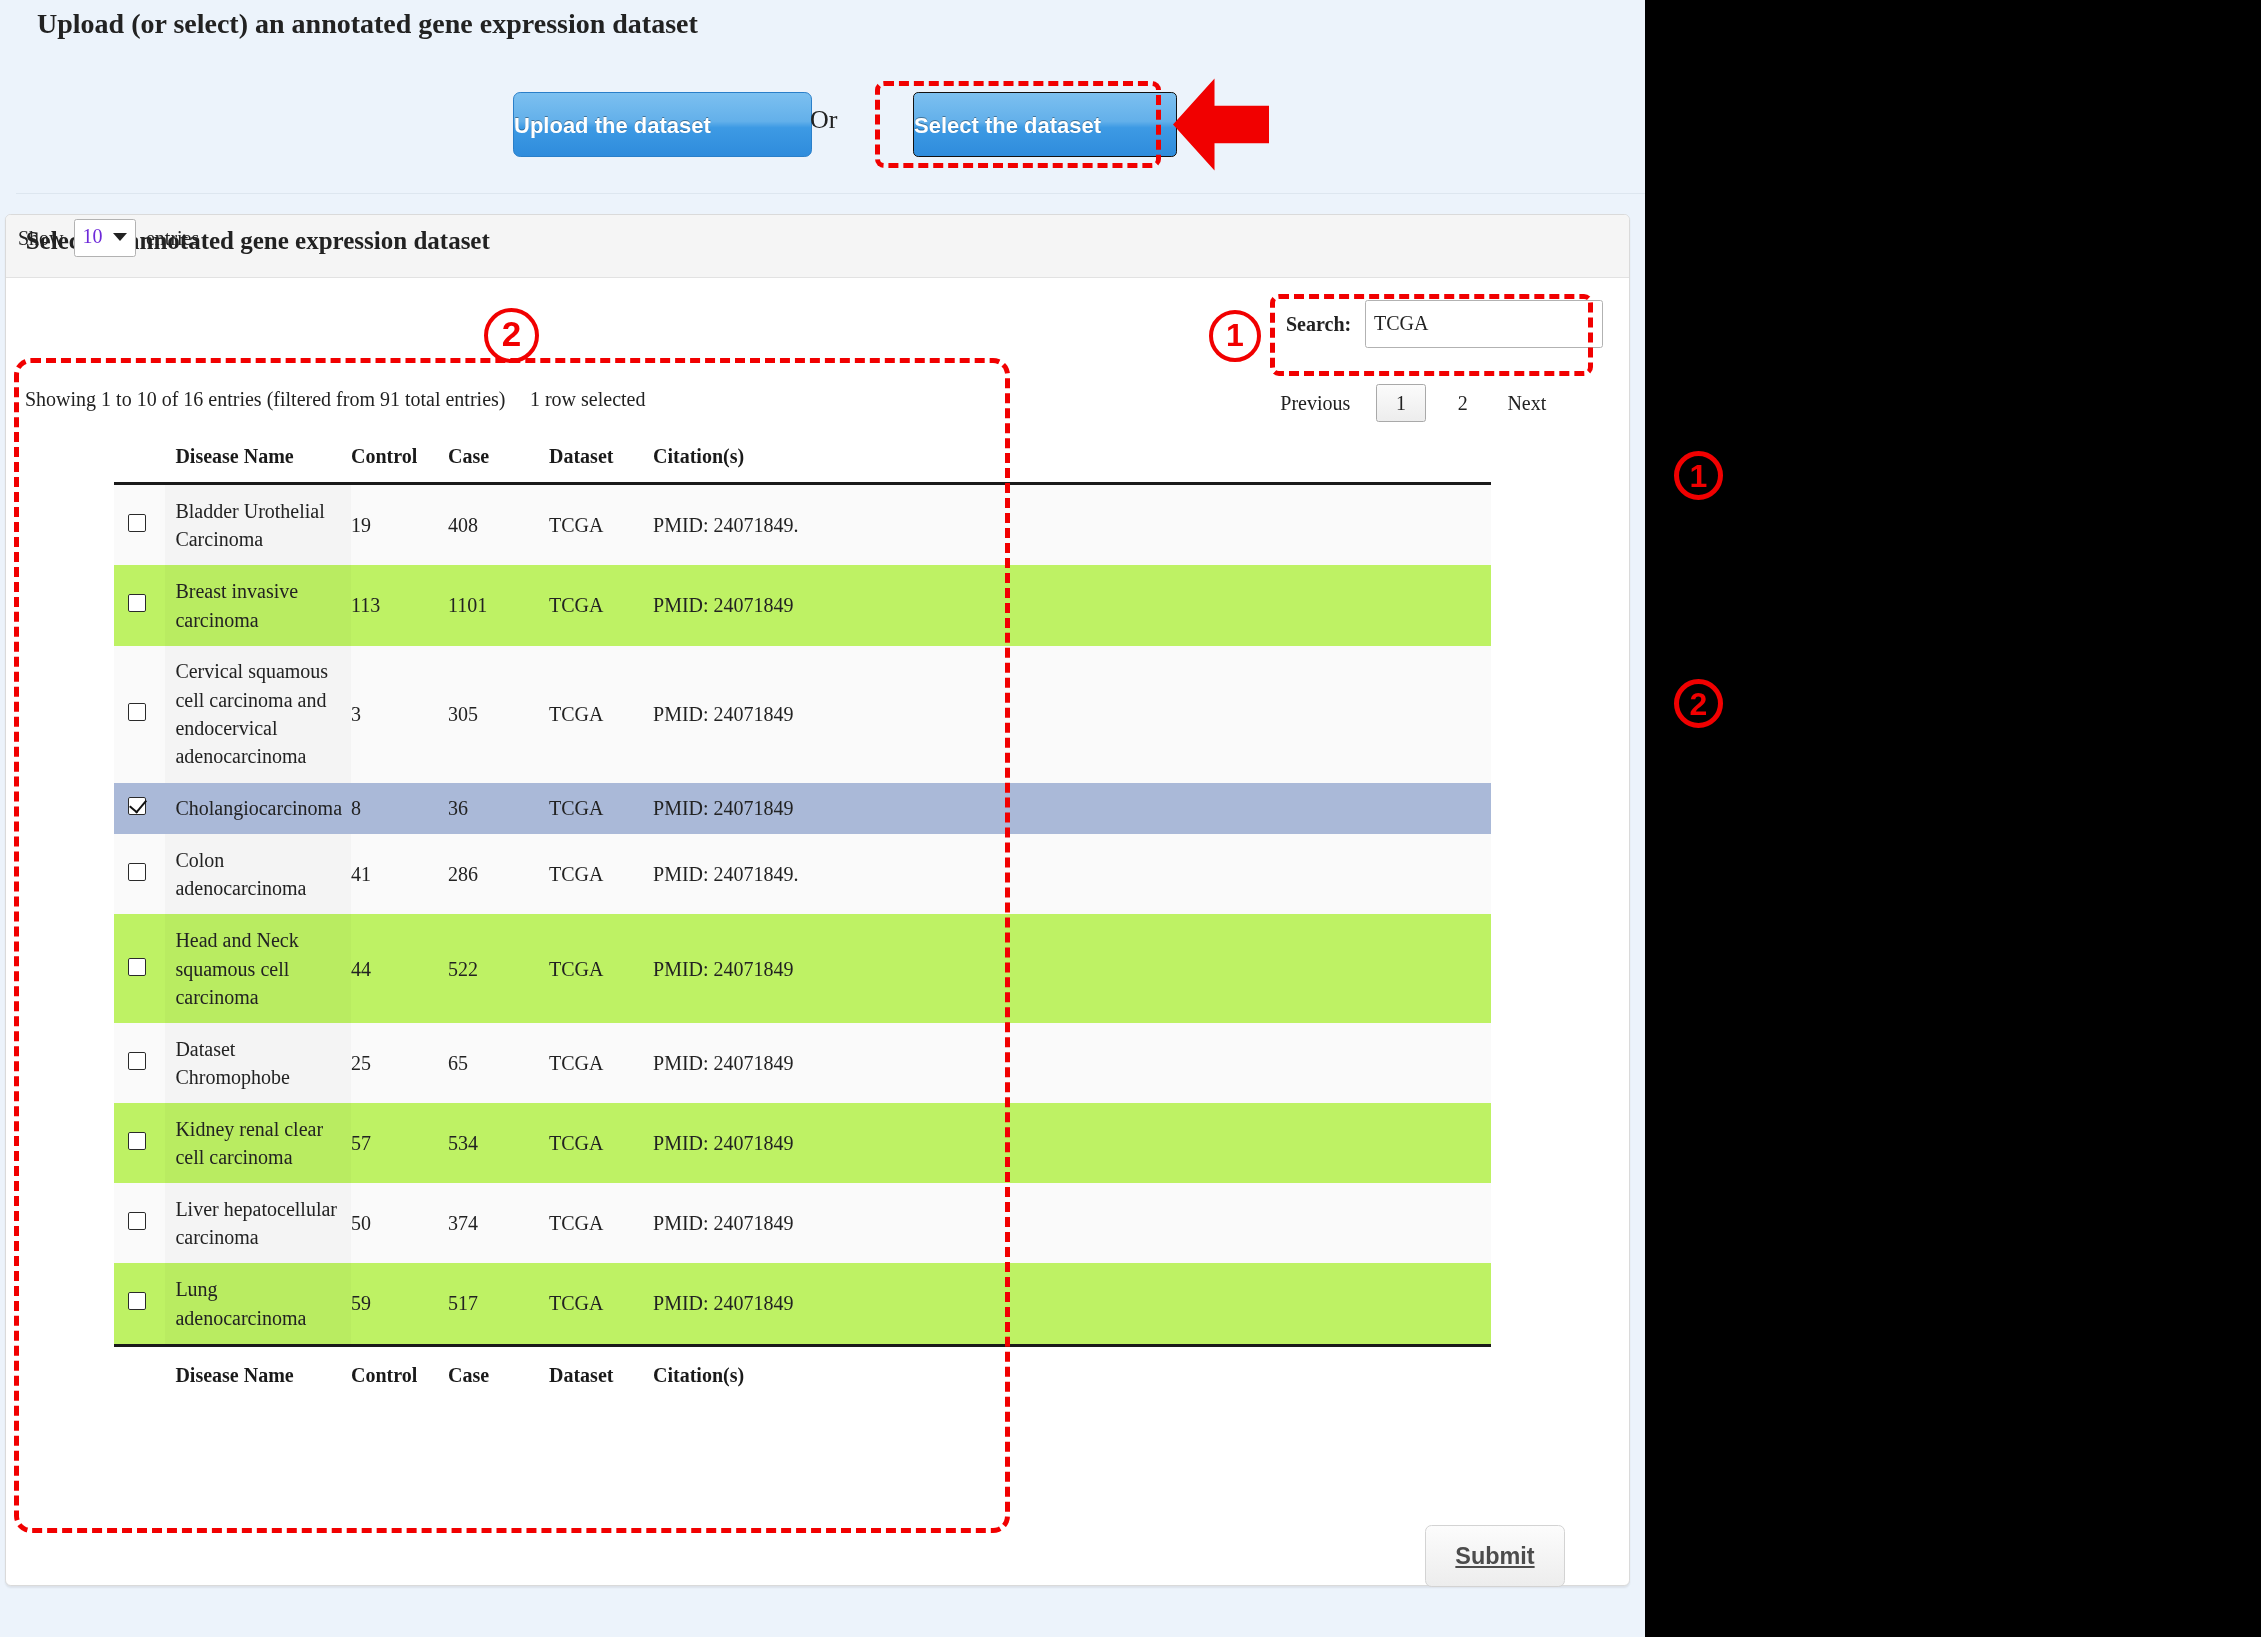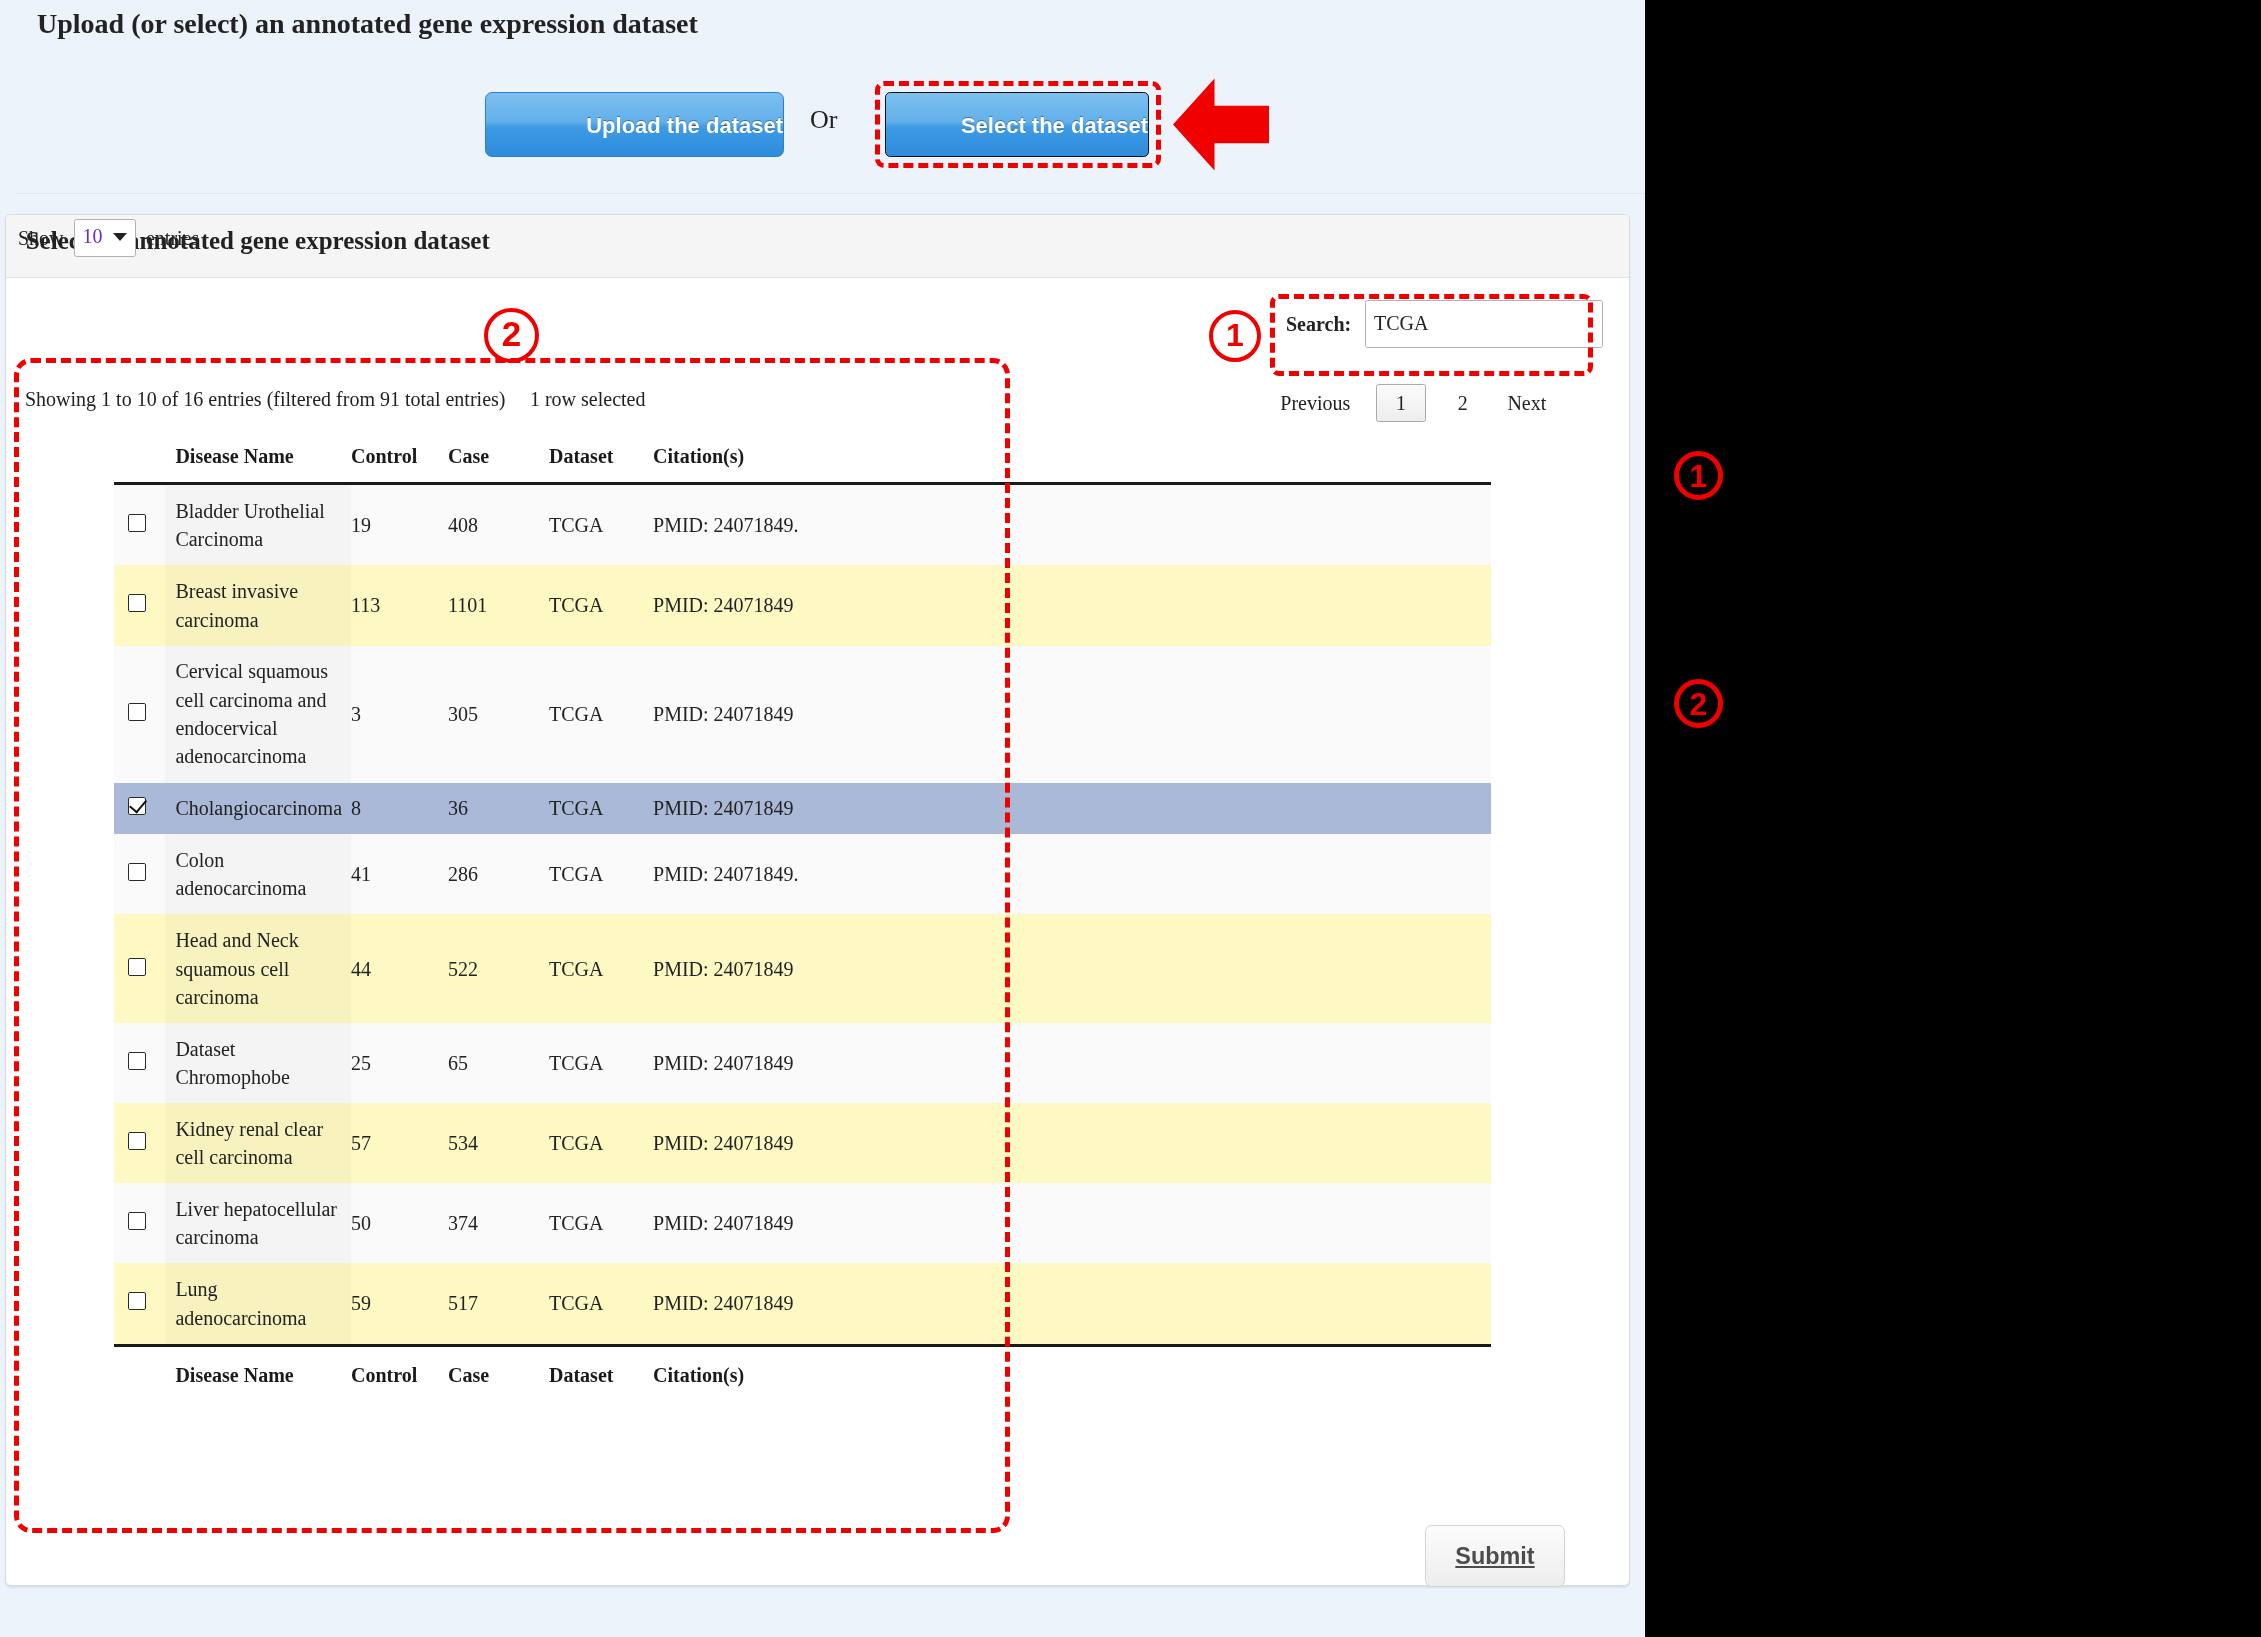--- a/index.html
+++ b/index.html
@@ -52,24 +52,25 @@
   .blue-btn {
     position: absolute;
     box-sizing: border-box;
     border: 0.6px solid #2a7fc9;
     border-radius: 7.1px;
     background: linear-gradient(to bottom, #7cc0f0 0%, #63b0ea 45%, #3d9ae4 55%, #2f8cdc 100%);
     color: #ffffff;
     font-family: "Liberation Sans", sans-serif;
     font-weight: bold;
     font-size: 22px;
-    text-align: right;
+    text-align: left;
     line-height: 65px;
     text-shadow: 0 -0.6px 0.6px rgba(0,0,0,0.35);
     cursor: pointer;
+    margin-left: 28px;
   }
   #upload-btn {
     left: 469px; top: 1.3px;
     width: 299px; height: 65px;
   }
   #or-label {
     position: absolute;
     left: 794px; top: 14.3px;
     font-size: 26px;
     color: #222222;
@@ -295,21 +296,21 @@
   #dataset-table th.col-cite { text-align: left; }
   #dataset-table th.col-name { padding-left: 10.4px; }
 
   #dataset-table tbody td {
     padding: 11.7px 0;
     vertical-align: middle;
     font-size: 20px;
     line-height: 1.42;
   }
   #dataset-table tbody tr.odd  { background: #fafafa; }
-  #dataset-table tbody tr.even { background: #fef9c3; }
+  #dataset-table tbody tr.even { background: #bef264; }
   #dataset-table tbody tr.selected { background: #aab9d8; }
 
   #dataset-table tbody td.cell-name {
     padding-left: 10.4px;
     padding-right: 9px;
     background: rgba(0,0,0,0.022);
   }
   #dataset-table tbody tr.selected td.cell-name { background: transparent; }
 
   .cb {

